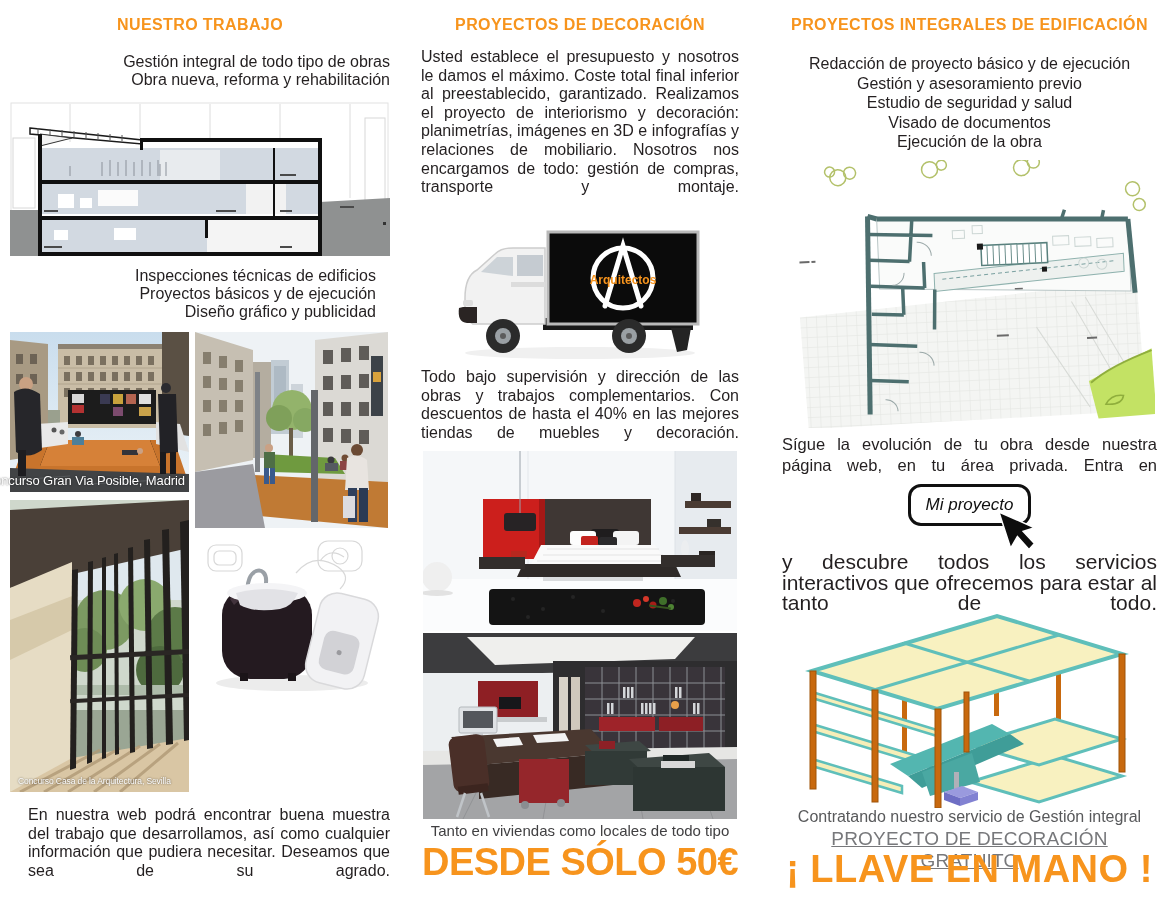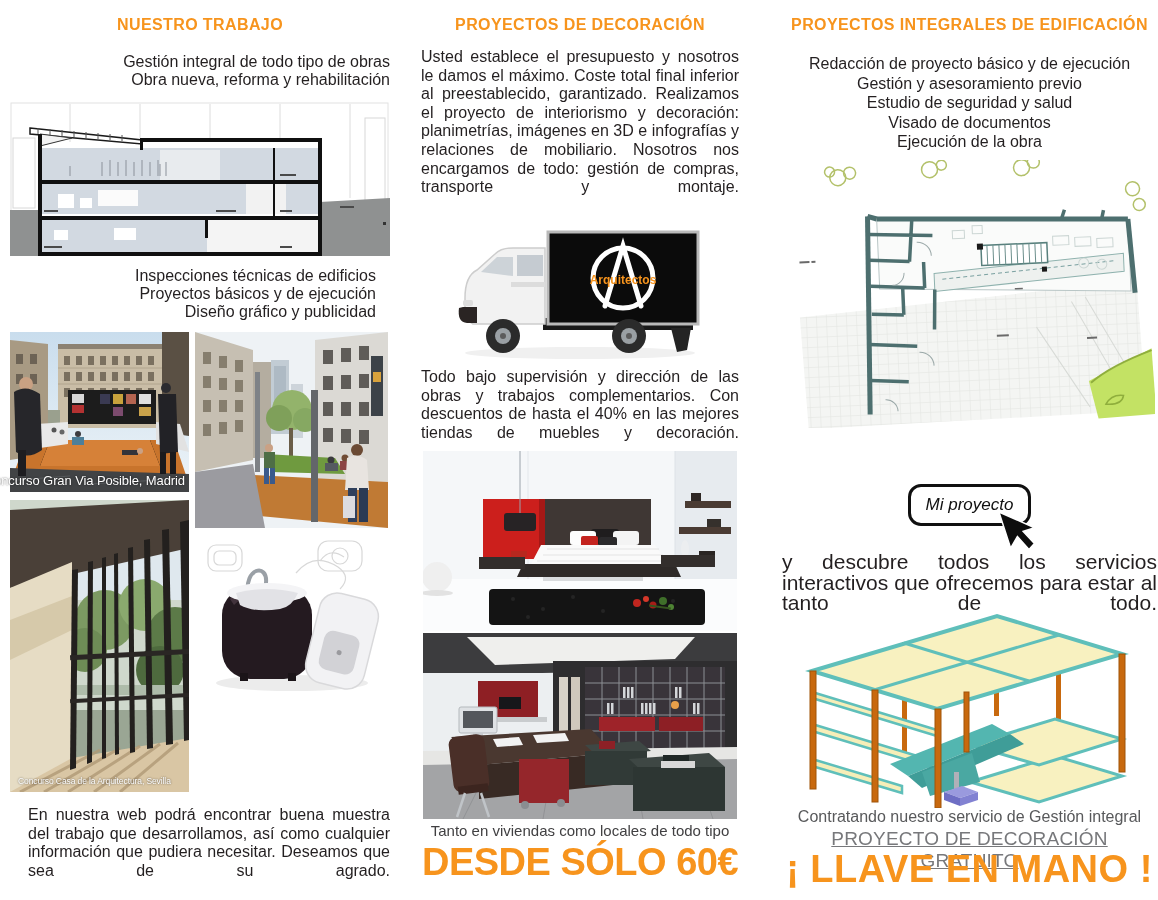--- a/index.html
+++ b/index.html
@@ -553,21 +553,21 @@
         <polygon points="206,126 286,120 302,134 222,141" fill="#3e4744"></polygon>
         <rect x="210" y="134" width="92" height="44" fill="#2d3633"></rect>
         <rect x="238" y="128" width="34" height="7" fill="#d8d8d8"></rect>
         <rect x="240" y="122" width="26" height="6" fill="#202826"></rect>
         <rect x="176" y="108" width="16" height="8" fill="#8d2026"></rect>
       </svg>
     </div>
 
     <div class="abs center gray3" style="left:0; top:822px; width:318px; font-size:15px;">Tanto en viviendas como locales de todo tipo</div>
 
-    <div class="abs price" style="left:0; top:841px; width:318px;">DESDE SÓLO 60€</div>
+    <div class="abs price" style="left:0; top:841px; width:318px;">DESDE SÓLO 50€</div>
   </div>
 
   <div class="abs" style="left:782px; top:0; width:375px; height:900px;">
 
     <div class="abs col-title" style="left:0; top:16px; width:375px;">PROYECTOS INTEGRALES DE EDIFICACIÓN</div>
 
     <div class="abs center" style="left:0; top:54px; width:375px;">
       <div class="line3">Redacción de proyecto básico y de ejecución</div>
       <div class="line3">Gestión y asesoramiento previo</div>
       <div class="line3">Estudio de seguridad y salud</div>
@@ -664,20 +664,21 @@
             <rect x="16" y="94" width="10" height="2"></rect>
               <rect x="28" y="94" width="4" height="2"></rect>
             <rect x="210" y="176" width="12" height="2"></rect>
               <rect x="300" y="182" width="10" height="2"></rect>
             <rect x="230" y="130" width="8" height="1.5"></rect>
           </g>
         </g>
       </svg>
     </div>
 
+    <div class="abs para" style="left:0; top:434px; width:375px; font-size:16.5px; line-height:20.5px;">Sígue la evolución de tu obra desde nuestra página web, en tu área privada. Entra en</div>
 
     <div class="btn" style="left:126px; top:484px; width:117px; height:36px;font-style:italic;">Mi proyecto</div>
 
     <div class="abs" style="left:212px; top:506px; width:48px; height:56px;">
       <svg viewBox="0 0 48 56" width="48" height="56">
         <g transform="rotate(-18 20 20)">
           <polygon points="10,2 10,40 20,31 27,47 34,43 27,28 39,28" fill="#0d0d0d" stroke="#ffffff" stroke-width="1.5"></polygon>
         </g>
       </svg>
     </div>

